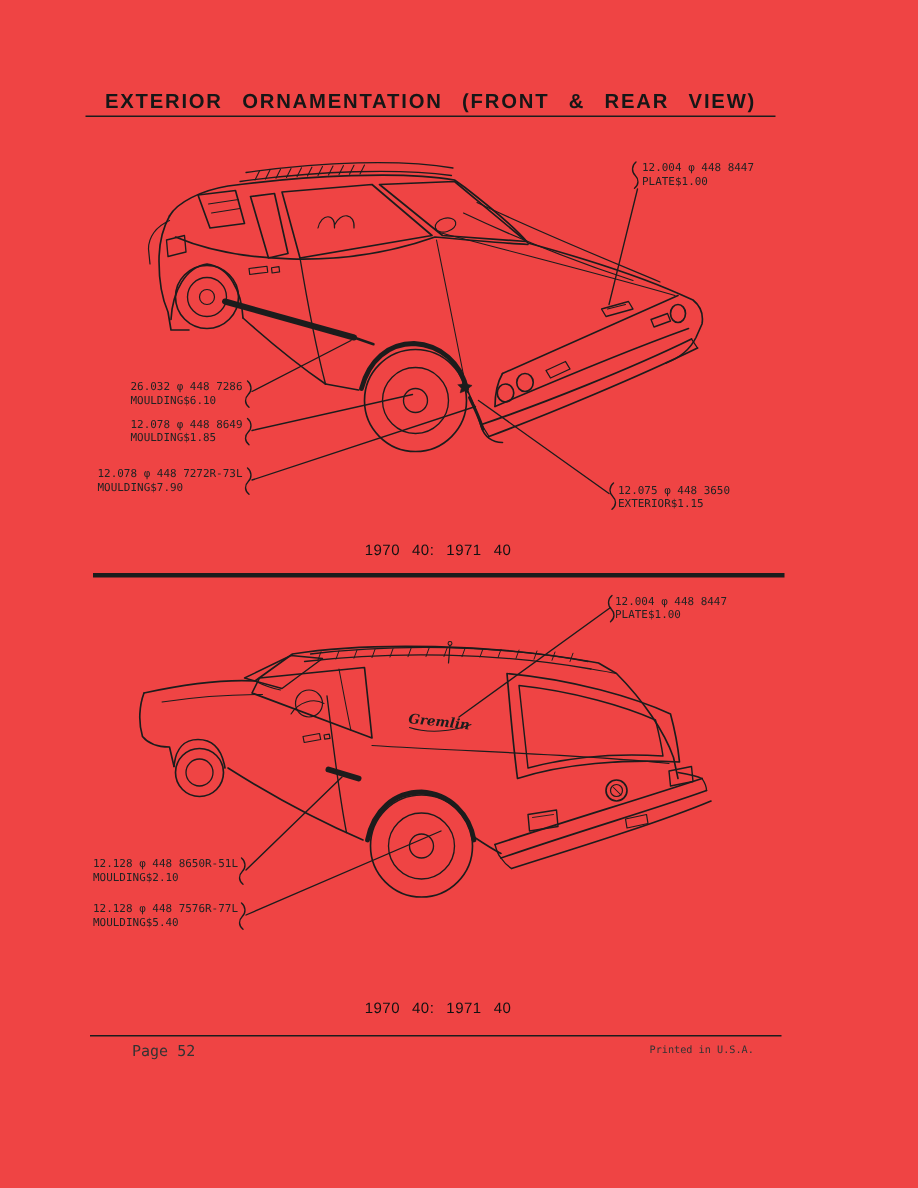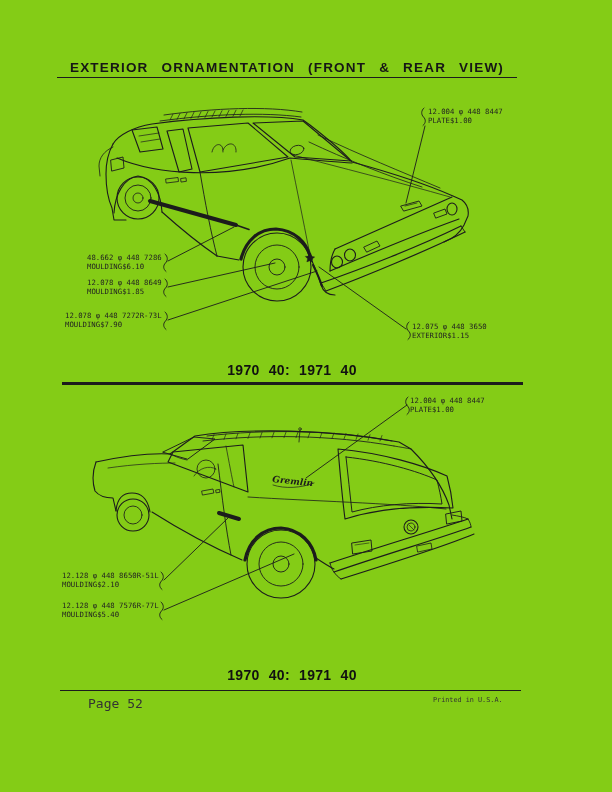--- a/index.html
+++ b/index.html
@@ -1,28 +1,28 @@
 <!DOCTYPE html>
 <html><head>
 <meta charset="utf-8">
 <style>
   html,body{margin:0;padding:0;background:#e8e8e8}
-  .page{position:relative;width:612px;height:792px;background:#84cc16;overflow:hidden;
+  .page{position:relative;width:612px;height:792px;background:#ef4444;overflow:hidden;
         font-family:"DejaVu Sans Mono",monospace;color:#1c1c1c}
   .rule{position:absolute;background:#1c1c1c}
   .title{position:absolute;left:57px;top:60px;width:460px;text-align:center;
          font-family:"Liberation Sans",sans-serif;font-weight:bold;font-size:13.5px;
          letter-spacing:1.2px;word-spacing:8px;white-space:nowrap;color:#161616}
   .caption{position:absolute;width:150px;text-align:center;
-           font-family:"Liberation Sans",sans-serif;font-weight:bold;font-size:14px;
+           font-family:"Liberation Sans",sans-serif;font-weight:normal;font-size:10px;
            letter-spacing:.3px;word-spacing:5px;color:#111}
   .callout{position:absolute;font-size:7.3px;line-height:9.2px;white-space:nowrap;color:#222}
   .c2{display:flex;justify-content:flex-start}
   .art{position:absolute;left:0;top:0}
-  .footer-l,.footer-r{position:absolute;font-size:13px;color:#333}
+  .footer-l,.footer-r{position:absolute;font-size:10px;color:#333}
   .footer-r{font-weight:normal;font-size:6.8px}
 </style>
 </head>
 <body>
 
 <div class="page">
 
   <div class="title">EXTERIOR ORNAMENTATION (FRONT &amp; REAR VIEW)</div>
   <div class="rule" style="left:57px;top:76.5px;width:460px;height:1.7px"></div>
 
@@ -174,21 +174,21 @@
   </svg>
 
   <div class="callout" style="left:428px;top:107px;width:76px">
     <div>12.004 φ 448 8447</div>
     <div class="c2">
         <span>PLATE</span>
         <span>$1.00</span>
       </div>
   </div>
   <div class="callout" style="left:87px;top:253px;width:76px">
-    <div>48.662 φ 448 7286</div>
+    <div>26.032 φ 448 7286</div>
     <div class="c2">
         <span>MOULDING</span>
         <span>$6.10</span>
       </div>
   </div>
   <div class="callout" style="left:87px;top:278px;width:76px">
     <div>12.078 φ 448 8649</div>
     <div class="c2">
         <span>MOULDING</span>
         <span>$1.85</span>

